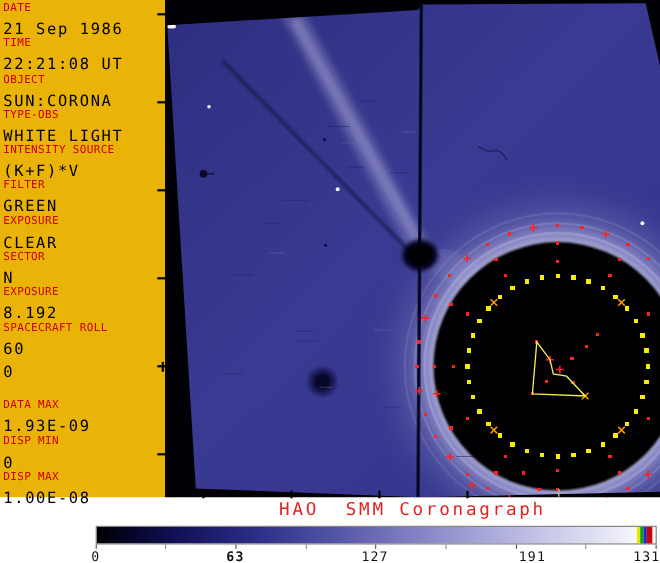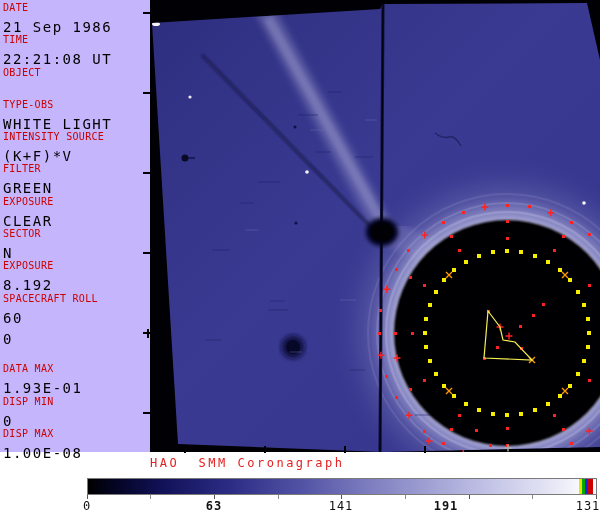--- a/index.html
+++ b/index.html
@@ -1,34 +1,34 @@
 <!DOCTYPE html>
 <html><head>
 <meta charset="utf-8">
 <style>
   html,body{margin:0;padding:0;}
   body{width:600px;height:512px;background:#ffffff;font-family:"DejaVu Sans Mono","Liberation Mono",monospace;}
   #app{position:relative;width:600px;height:512px;background:#ffffff;overflow:hidden;}
 
   
-  #sidebar{position:absolute;left:0;top:0;width:161px;height:452px;background:#c4b5fd;padding-top:2px;box-sizing:border-box;}
+  #sidebar{position:absolute;left:0;top:0;width:161px;height:452px;background:#eab308;padding-top:2px;box-sizing:border-box;}
   .meta-field{height:32.3px;padding-left:3px;overflow:visible;}
   .field-label{display:block;font-size:10px;line-height:11px;letter-spacing:0.3px;color:#cc0000;white-space:nowrap;}
   .field-value{display:block;font-size:14px;line-height:17px;letter-spacing:1.5px;color:#000000;white-space:nowrap;margin-top:6px;}
 
   
   #image-panel{position:absolute;left:150px;top:0;width:450px;height:452px;background:#000;}
   #image-panel svg{display:block;}
 
   
   .fid{position:absolute;background:#000;}
 
   
-  #image-title{position:absolute;left:150px;top:453px;width:450px;text-align:left;
-    font-size:12px;line-height:20px;letter-spacing:2.5px;color:#e22222;white-space:pre;}
+  #image-title{position:absolute;left:150px;top:453px;width:450px;text-align:center;
+    font-size:16px;line-height:20px;letter-spacing:2.5px;color:#e22222;white-space:pre;}
 
   
   #colorbar{position:absolute;left:87px;top:478px;width:508px;height:15px;border:1px solid #7a7a7a;background:
     linear-gradient(to right,#000000 0%,#050528 6%,#12125a 15%,#2c2c85 28%,#5252a5 42%,#7c7cbf 55%,#a3a3d6 68%,#c6c6e8 80%,#e2e2f4 90%,#f8f8fc 97%,#ffffff 100%);}
   .cbar-stripe{position:absolute;top:0;height:15px;}
   .cbar-tick{position:absolute;top:495px;width:1px;height:4px;background:#555;}
   .cbar-tick.minor{background:#888;}
   .cbar-label{position:absolute;top:499px;transform:translateX(-50%);font-size:12px;color:#111;letter-spacing:1px;}
 </style>
 </head>
@@ -40,20 +40,21 @@
     <div class="meta-field">
       <span class="field-label">DATE</span>
       <span class="field-value">21 Sep 1986</span>
     </div>
     <div class="meta-field">
       <span class="field-label">TIME</span>
       <span class="field-value">22:21:08 UT</span>
     </div>
     <div class="meta-field">
       <span class="field-label">OBJECT</span>
+      <span class="field-value">SUN:CORONA</span>
     </div>
     <div class="meta-field">
       <span class="field-label">TYPE-OBS</span>
       <span class="field-value">WHITE LIGHT</span>
     </div>
     <div class="meta-field">
       <span class="field-label">INTENSITY SOURCE</span>
       <span class="field-value">(K+F)*V</span>
     </div>
     <div class="meta-field">
@@ -74,21 +75,21 @@
     </div>
     <div class="meta-field">
       <span class="field-label">SPACECRAFT ROLL</span>
       <span class="field-value">60</span>
     </div>
     <div class="meta-field">
       <span class="field-value">0</span>
     </div>
     <div class="meta-field">
       <span class="field-label">DATA MAX</span>
-      <span class="field-value">1.93E-01</span>
+      <span class="field-value">1.93E-09</span>
     </div>
     <div class="meta-field">
       <span class="field-label">DISP MIN</span>
       <span class="field-value">0</span>
     </div>
     <div class="meta-field">
       <span class="field-label">DISP MAX</span>
       <span class="field-value">1.00E-08</span>
     </div>
   </div>
@@ -330,18 +331,18 @@
       <div class="cbar-tick" style="left: 469px;"></div>
       <div class="cbar-tick" style="left: 596px;"></div>
       <div class="cbar-tick minor" style="left: 150px;"></div>
       <div class="cbar-tick minor" style="left: 278px;"></div>
       <div class="cbar-tick minor" style="left: 405px;"></div>
       <div class="cbar-tick minor" style="left: 532px;"></div>
     </div>
   <div id="cbar-labels">
     <span class="cbar-label" style="left: 87px;">0</span>
     <span class="cbar-label" style="left: 214px; font-weight: bold;">63</span>
-    <span class="cbar-label" style="left: 341px;">141</span>
-    <span class="cbar-label" style="left: 446px; font-weight: bold;">191</span>
+    <span class="cbar-label" style="left: 341px;">127</span>
+    <span class="cbar-label" style="left: 484px;">191</span>
     <span class="cbar-label" style="left: 588px;">131</span>
   </div>
 
 </div>
 
 </body></html>

